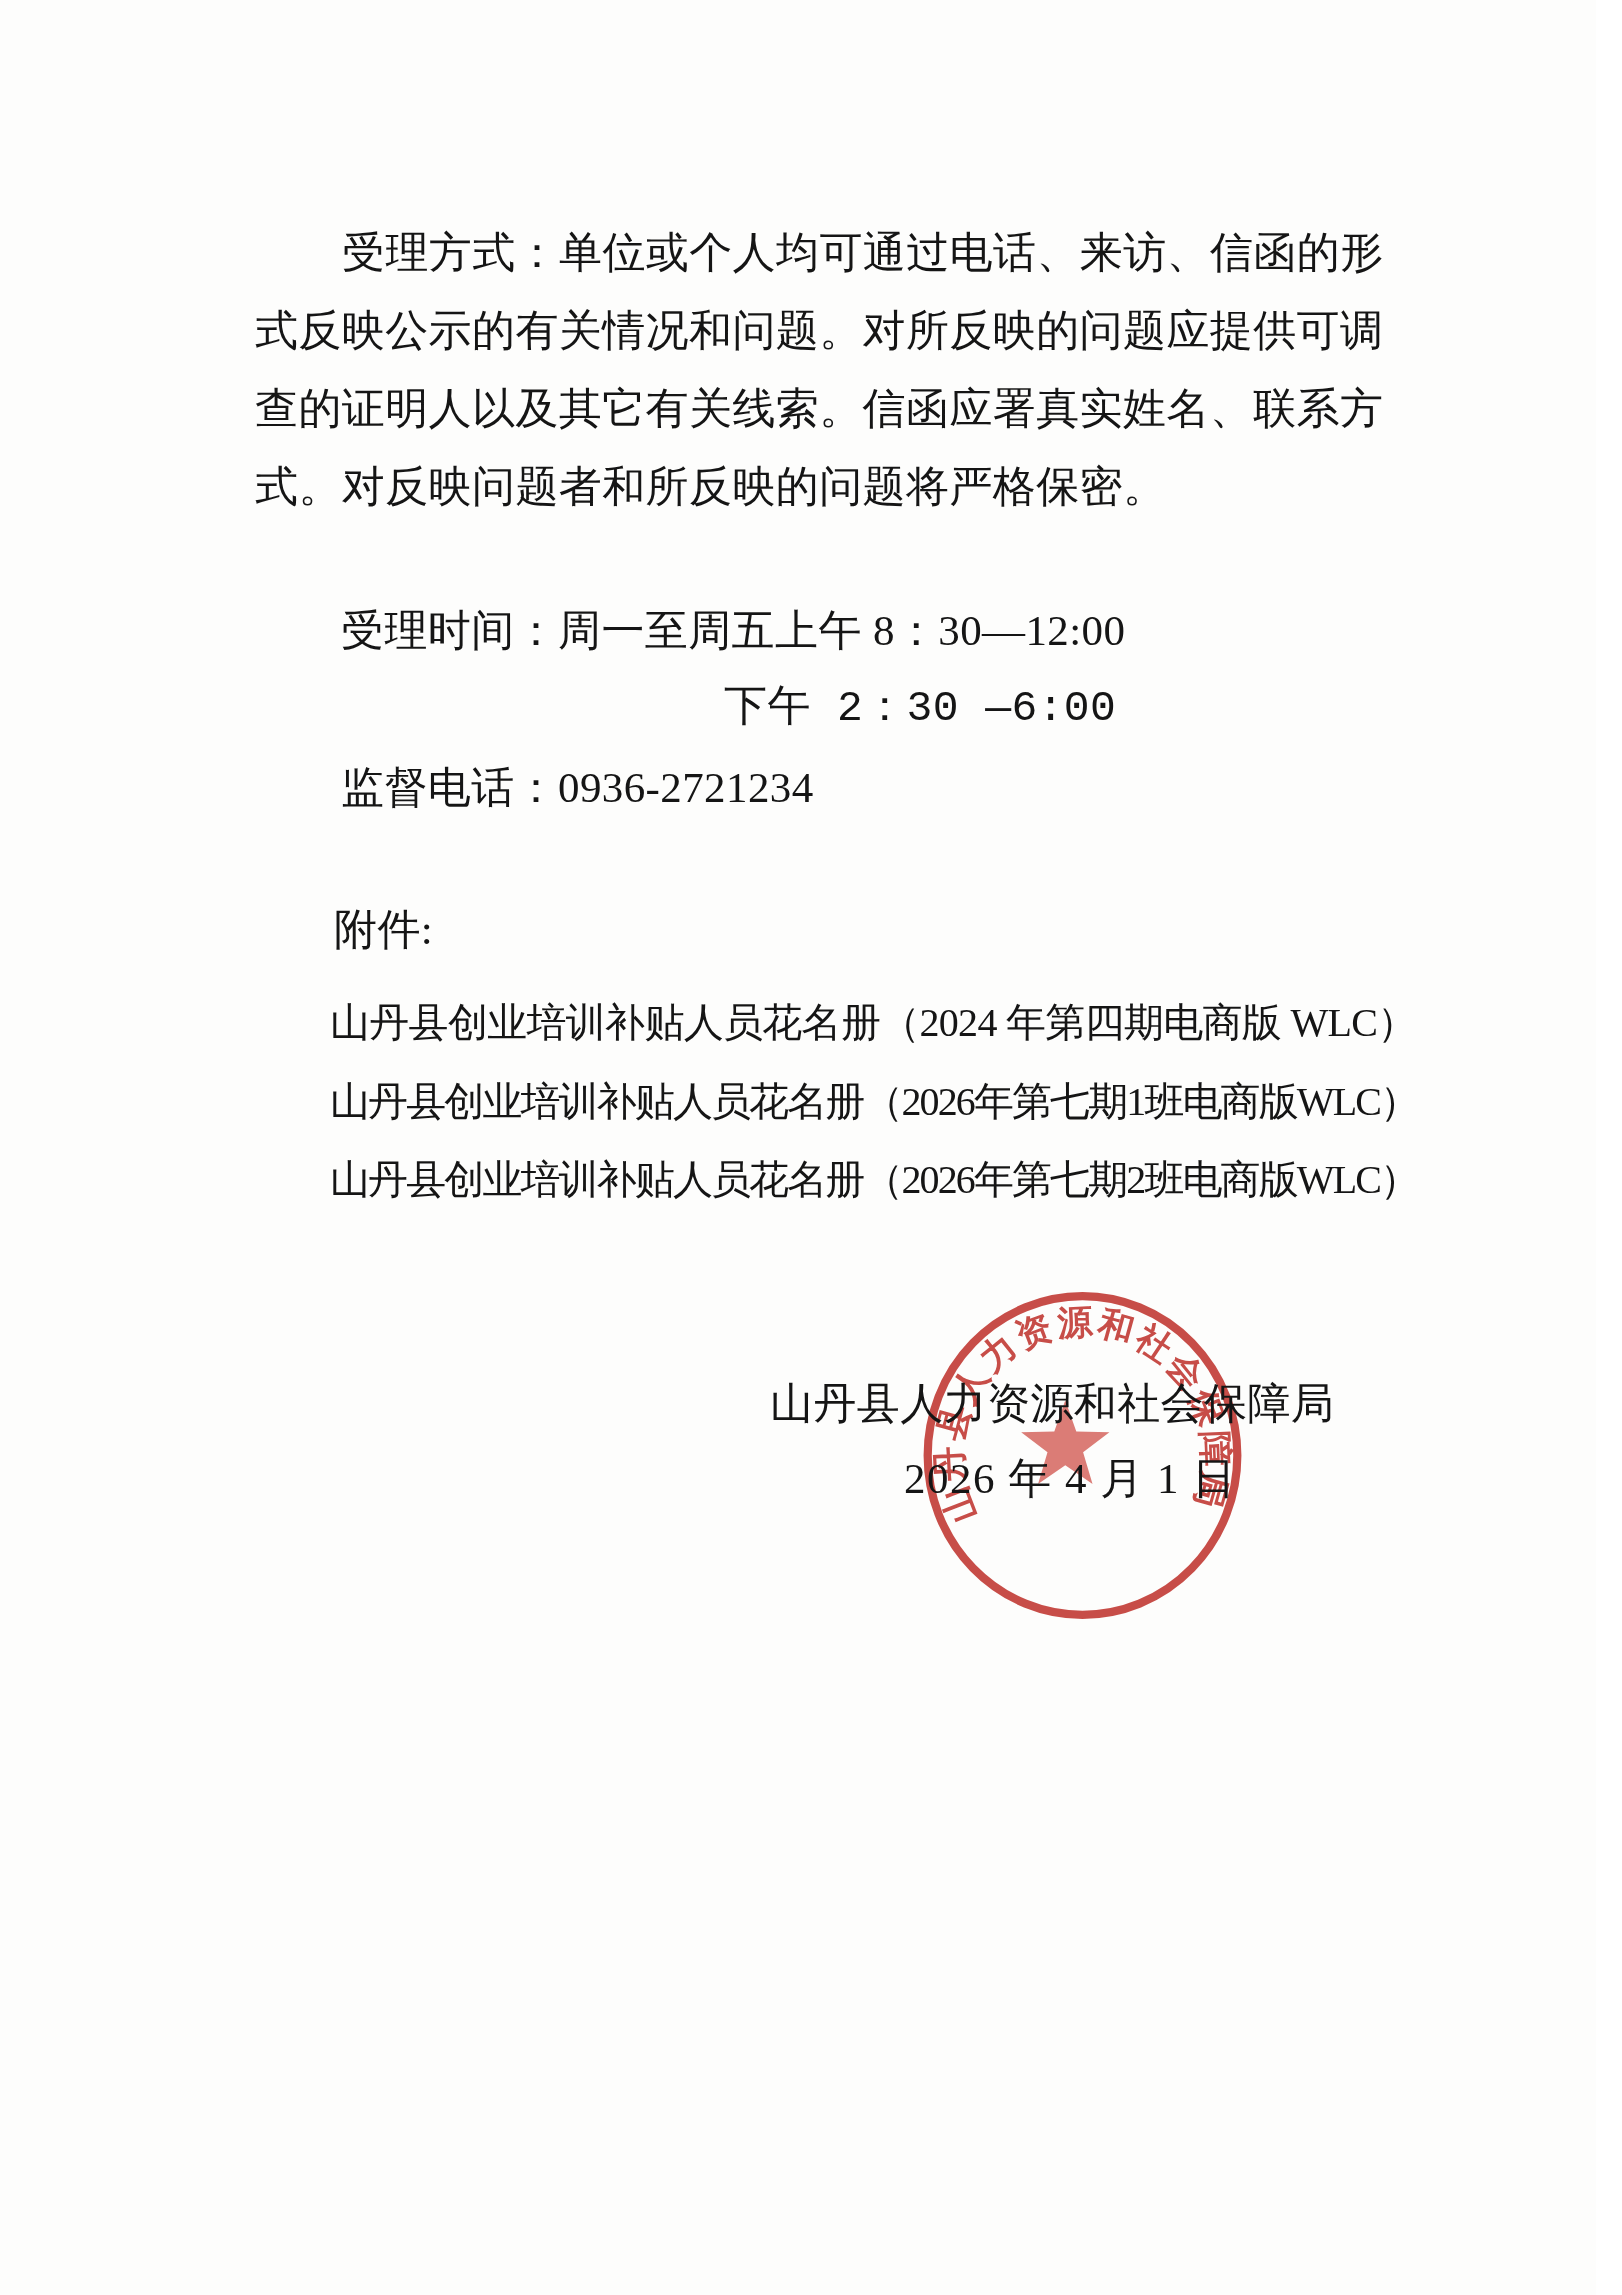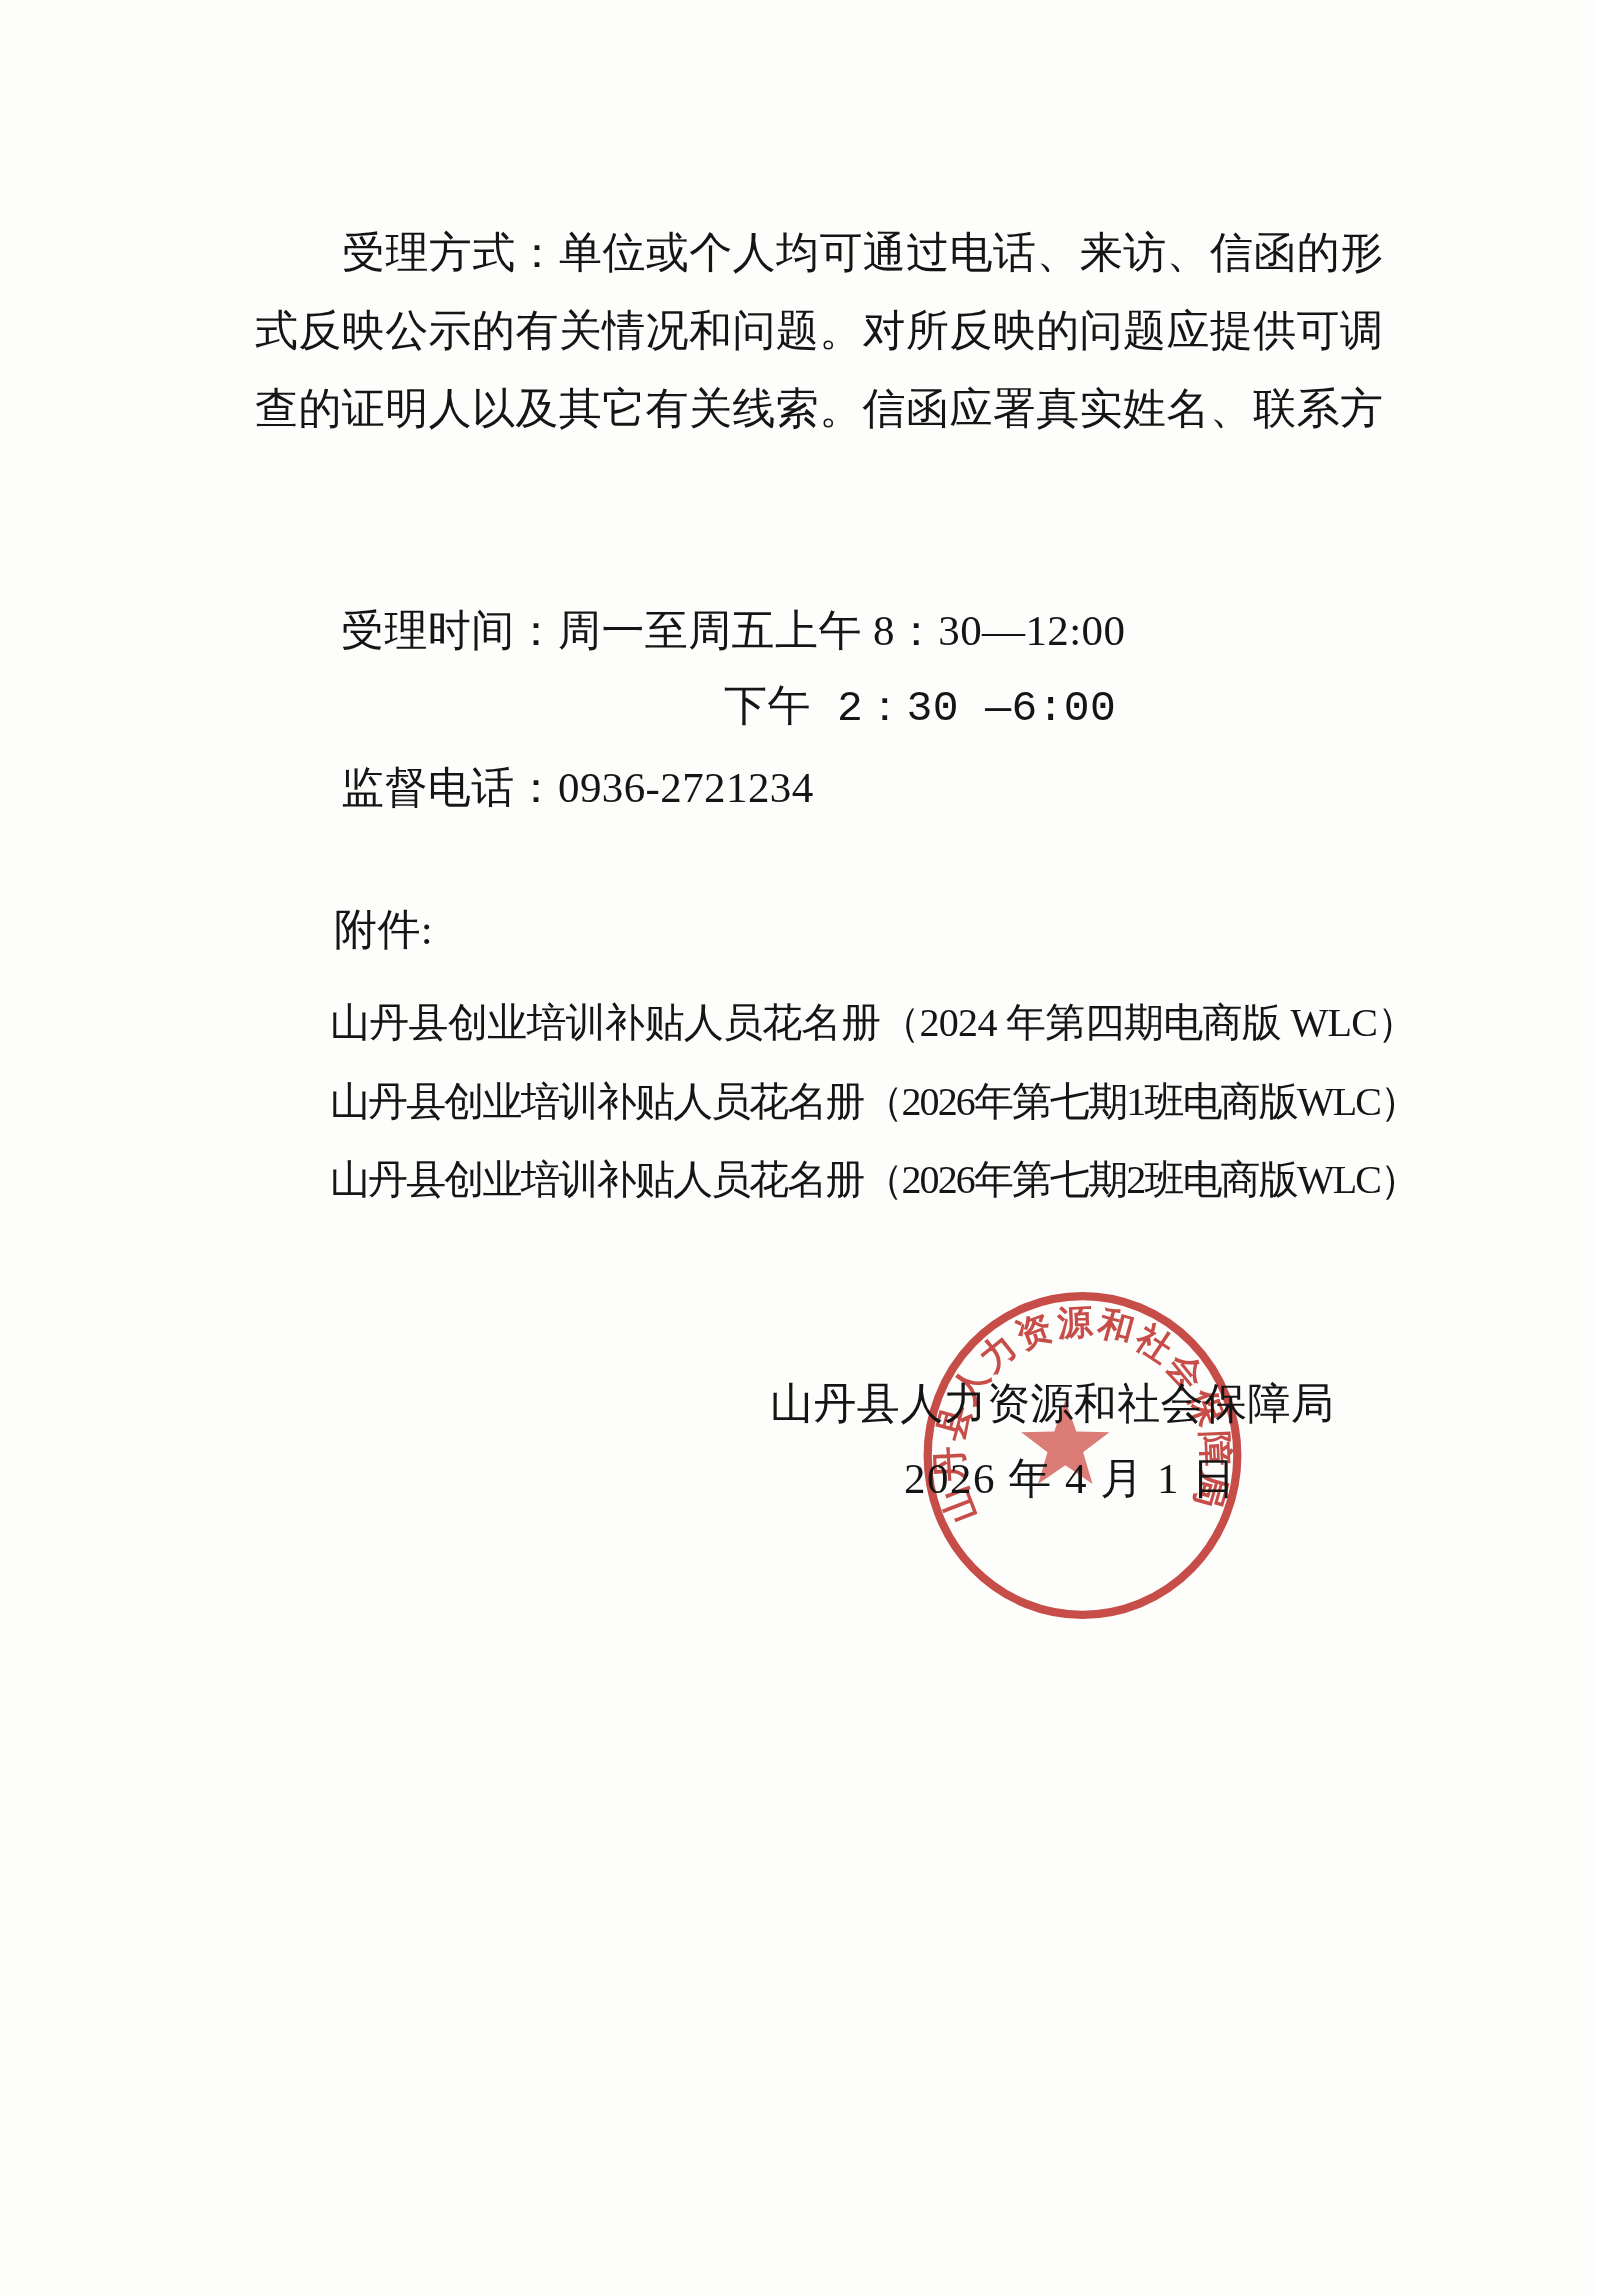--- a/index.html
+++ b/index.html
@@ -50,20 +50,21 @@
 </style>
 </head>
 <body>
 
 <div class="page">
 
   <div class="para">
     <div class="pline indent">受理方式：单位或个人均可通过电话、来访、信函的形</div>
     <div class="pline">式反映公示的有关情况和问题。对所反映的问题应提供可调</div>
     <div class="pline">查的证明人以及其它有关线索。信函应署真实姓名、联系方</div>
+    <div class="pline">式。对反映问题者和所反映的问题将严格保密。</div>
   </div>
 
   <div class="line" style="left:341px;top:592px;">受理时间：周一至周五上午 8：30—12:00</div>
   <div class="line" style="left:724px;top:670px;font-family:Liberation Mono, monospace;">下午 2：30 —6:00</div>
   <div class="line" style="left:341px;top:749px;">监督电话：0936-2721234</div>
 
   <div class="line" style="left:334px;top:891px;">附件:</div>
   <div class="line attach" style="left:330px;top:984px;">山丹县创业培训补贴人员花名册（2024 年第四期电商版 WLC）</div>
   <div class="line attach tight" style="left:330px;top:1063px;text-align:center;">山丹县创业培训补贴人员花名册（2026年第七期1班电商版WLC）</div>
   <div class="line attach tight" style="left:330px;top:1141px;text-align:center;">山丹县创业培训补贴人员花名册（2026年第七期2班电商版WLC）</div>

